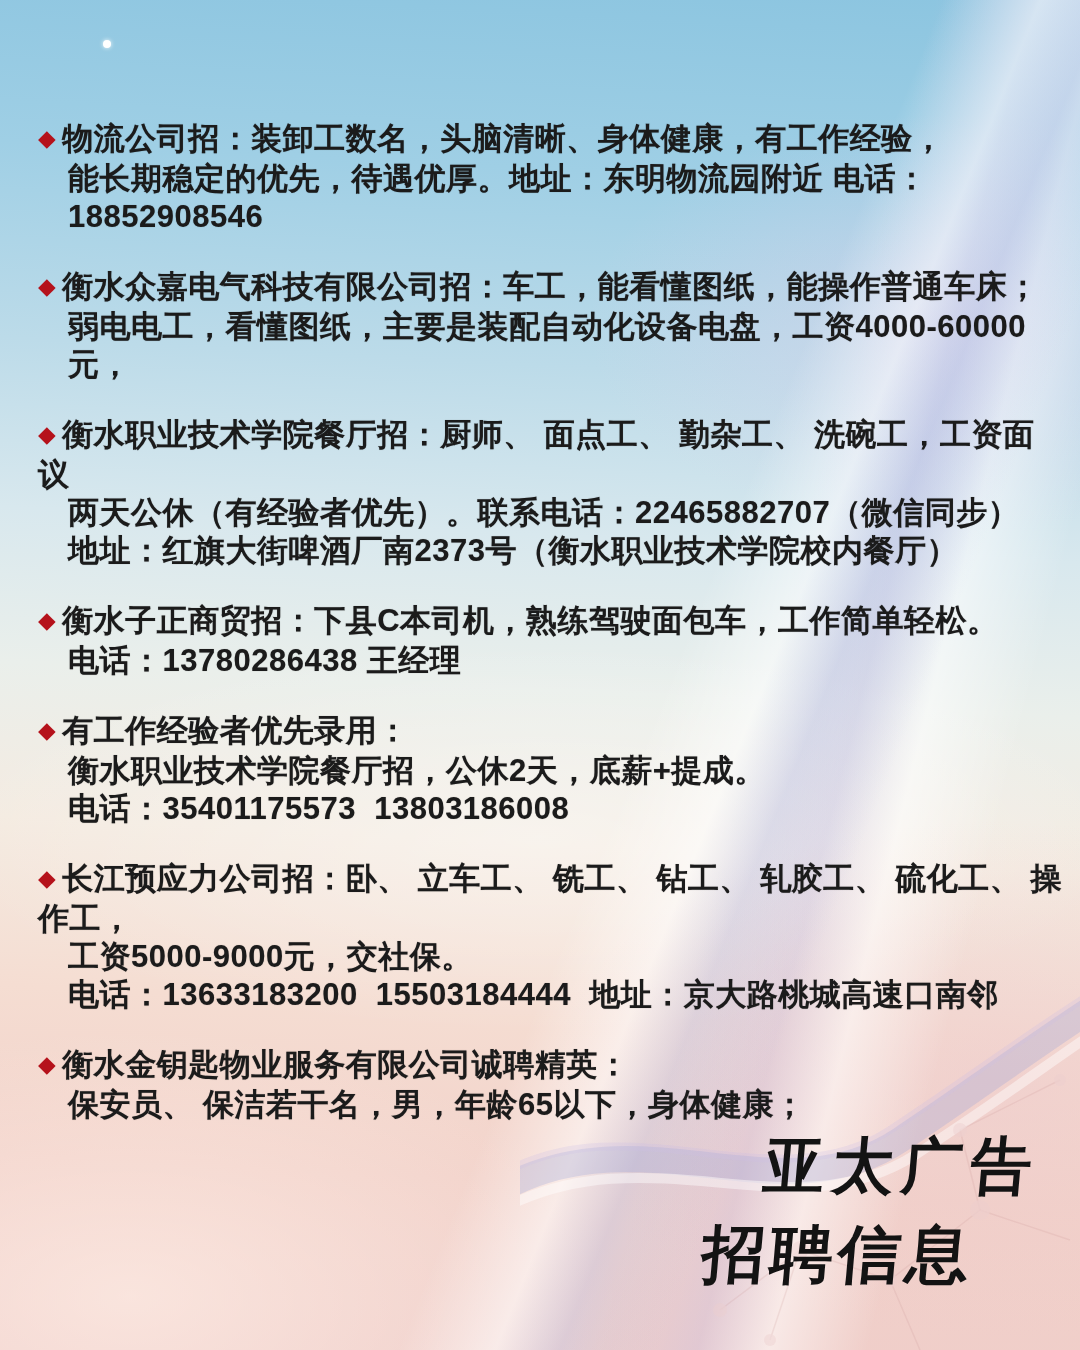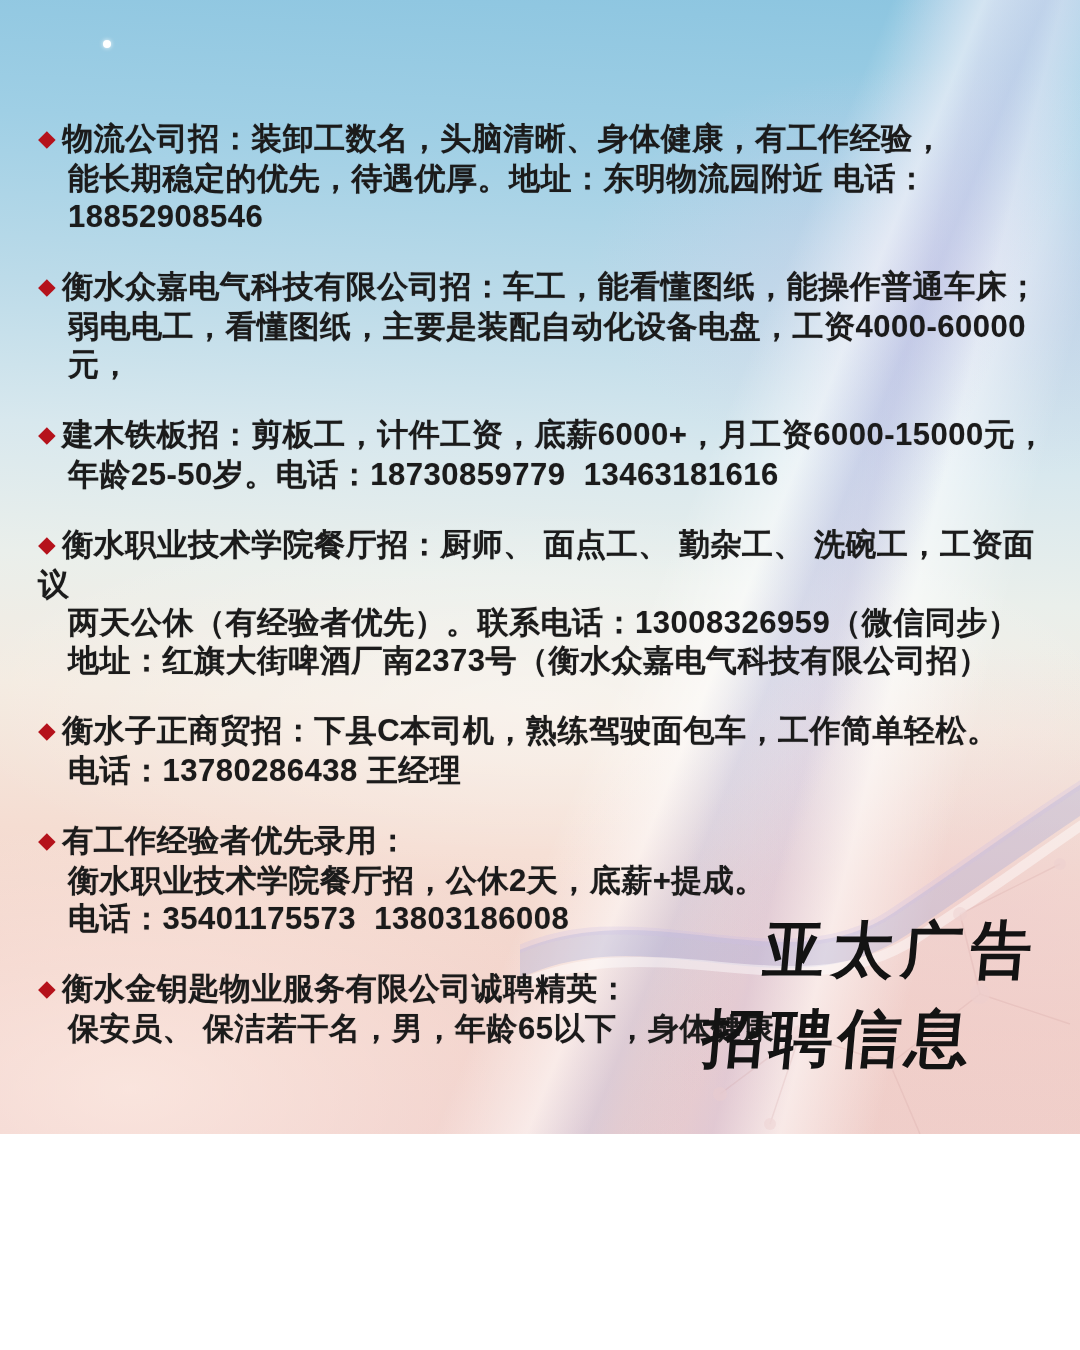--- a/index.html
+++ b/index.html
@@ -1,21 +1,21 @@
 <!DOCTYPE html>
 <html lang="zh" style="--bullet-red: #b5121b; --text-color: #1b1b1b;"><head>
 <meta charset="utf-8">
 <style>
   html, body { margin: 0; padding: 0; }
   body {
     width: 1080px; height: 1350px; overflow: hidden;
     font-family: "Liberation Sans", "DejaVu Sans", sans-serif;
   }
   .poster {
-    position: relative; width: 1080px; height: 1134px; overflow: hidden;
+    position: relative; width: 1080px; height: 1350px; overflow: hidden;
     color: var(--text-color, #1b1b1b);
     background: linear-gradient(183deg,
       #8cc5e0 0%, #9fcfe5 14%, #bcdbe9 28%, #d8e8ee 40%,
       #eaefeb 51%, #f4ebe1 62%, #f5ddd2 74%, #f2d2ca 86%, #efcdc9 100%);
   }
   
   .bg-streaks {
     position: absolute; inset: 0; pointer-events: none;
     background:
       linear-gradient(112deg, rgba(255,255,255,0) 58%, rgba(255,255,255,0.55) 64%, rgba(190,196,230,0.40) 68%, rgba(255,255,255,0) 74%),
@@ -98,36 +98,37 @@
   <div class="listings" id="listings">
       <div class="listing">
         <div class="line first"><span class="diamond">◆</span><span>物流公司招：装卸工数名，头脑清晰、身体健康，有工作经验，</span></div>
         <div class="line"><span>能长期稳定的优先，待遇优厚。地址：东明物流园附近 电话：18852908546</span></div>
       </div>
       <div class="listing">
         <div class="line first"><span class="diamond">◆</span><span>衡水众嘉电气科技有限公司招：车工，能看懂图纸，能操作普通车床；</span></div>
         <div class="line"><span>弱电电工，看懂图纸，主要是装配自动化设备电盘，工资4000-60000元，</span></div>
       </div>
       <div class="listing">
-        <div class="line first"><span class="diamond">◆</span><span>建木铁板招：剪板工，计件工资，底薪6000+，月工资6000-15000元，</span></div>
-        <div class="line"><span>年龄25-50岁。电话：18730859779  13463181616</span></div>
-      </div>
-      <div class="listing">
         <div class="line first"><span class="diamond">◆</span><span>衡水职业技术学院餐厅招：厨师、 面点工、 勤杂工、 洗碗工，工资面议</span></div>
-        <div class="line"><span>两天公休（有经验者优先）。联系电话：13008326959（微信同步）</span></div>
-        <div class="line"><span>地址：红旗大街啤酒厂南2373号（衡水众嘉电气科技有限公司招）</span></div>
+        <div class="line"><span>两天公休（有经验者优先）。联系电话：22465882707（微信同步）</span></div>
+        <div class="line"><span>地址：红旗大街啤酒厂南2373号（衡水职业技术学院校内餐厅）</span></div>
       </div>
       <div class="listing">
         <div class="line first"><span class="diamond">◆</span><span>衡水子正商贸招：下县C本司机，熟练驾驶面包车，工作简单轻松。</span></div>
         <div class="line"><span>电话：13780286438 王经理</span></div>
       </div>
       <div class="listing">
         <div class="line first"><span class="diamond">◆</span><span>有工作经验者优先录用：</span></div>
         <div class="line"><span>衡水职业技术学院餐厅招，公休2天，底薪+提成。</span></div>
         <div class="line"><span>电话：35401175573  13803186008</span></div>
+      </div>
+      <div class="listing">
+        <div class="line first"><span class="diamond">◆</span><span>长江预应力公司招：卧、 立车工、 铣工、 钻工、 轧胶工、 硫化工、 操作工，</span></div>
+        <div class="line"><span>工资5000-9000元，交社保。</span></div>
+        <div class="line"><span>电话：13633183200  15503184444  地址：京大路桃城高速口南邻</span></div>
       </div>
       <div class="listing">
         <div class="line first"><span class="diamond">◆</span><span>衡水金钥匙物业服务有限公司诚聘精英：</span></div>
         <div class="line"><span>保安员、 保洁若干名，男，年龄65以下，身体健康；</span></div>
       </div>
     </div>
 
   <div class="watermark">
     <div class="wm-line1">亚太广告</div>
     <div class="wm-line2">招聘信息</div>

